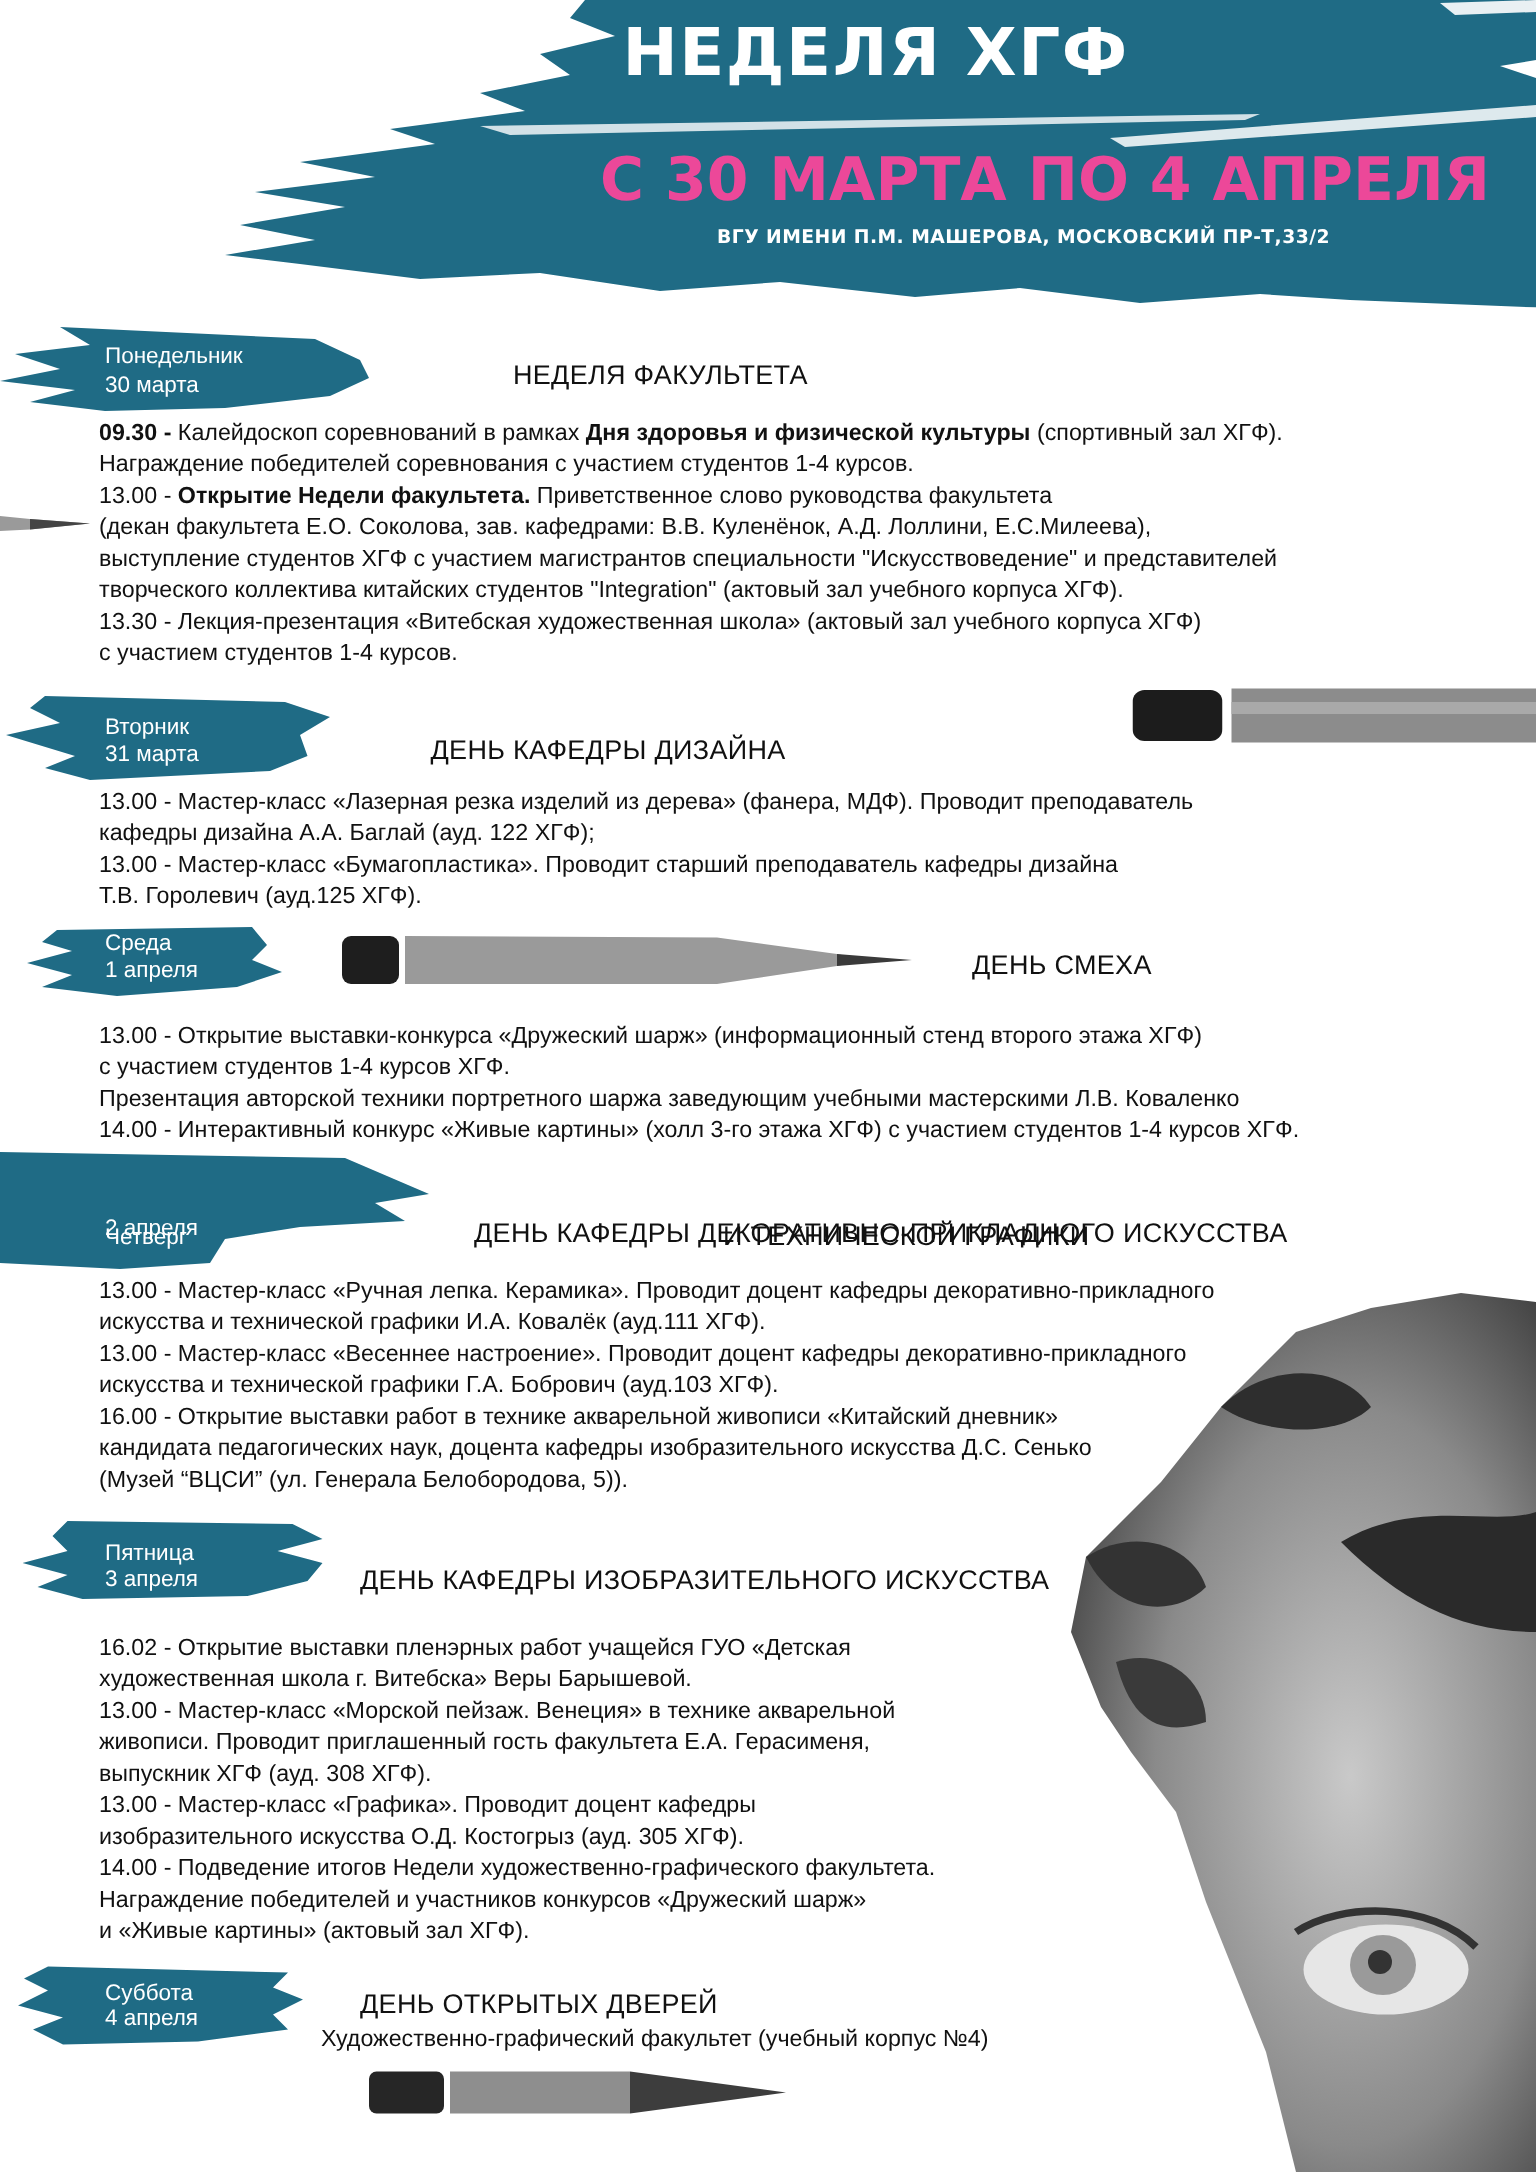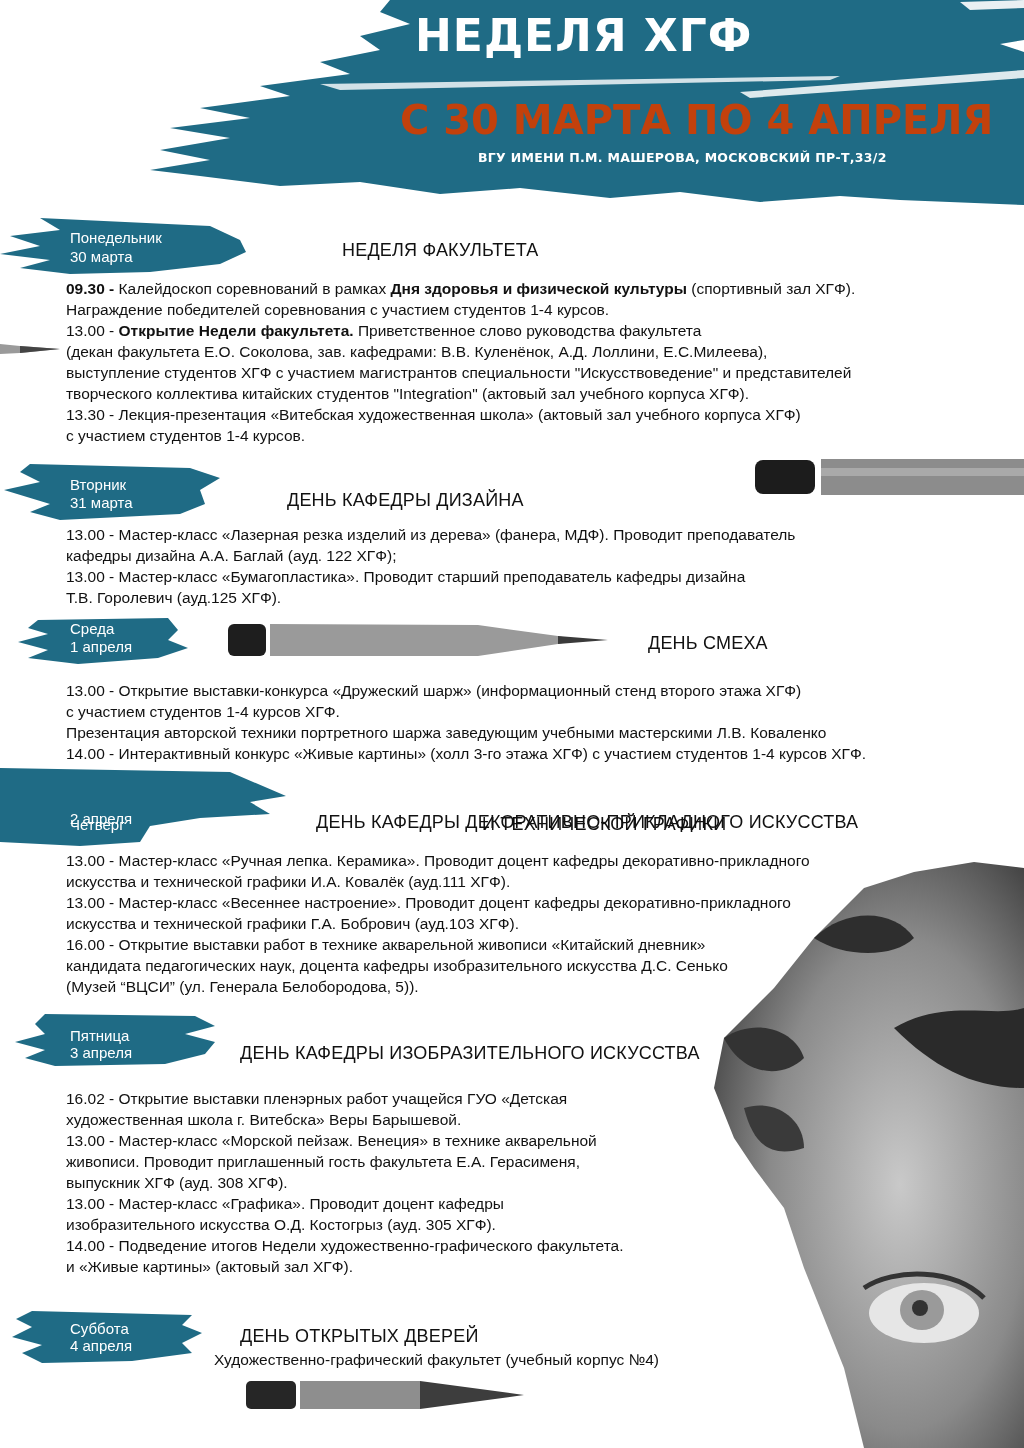--- a/index.html
+++ b/index.html
@@ -11,21 +11,21 @@
   .abs { position: absolute; }
   
   .hdr-brush { left: 140px; top: 0; width: 884px; height: 205px; }
   .hdr-title {
     left: 415px; top: 14px; width: 600px;
     color: #fff; font-weight: bold; font-size: 44px; letter-spacing: 1px;
     font-family: "DejaVu Sans", sans-serif; line-height: 1;
   }
   .hdr-dates {
     left: 400px; top: 100px; width: 620px;
-    color: #c2410c; font-weight: bold; font-size: 40px;
+    color: #ec4899; font-weight: bold; font-size: 40px;
     font-family: "DejaVu Sans", sans-serif; line-height: 1;
   }
   .hdr-addr {
     left: 478px; top: 150px; width: 520px;
     color: #fff; font-weight: bold; font-size: 12.5px;
     font-family: "DejaVu Sans", sans-serif; letter-spacing: 0.3px;
   }
   
   .day-badge { position: absolute; padding-left: 32px; }
   .day-badge svg { position: absolute; left: 0; top: 0; }
@@ -176,20 +176,21 @@
 <div class="day-title" style="left:240px;top:1043px;">ДЕНЬ КАФЕДРЫ ИЗОБРАЗИТЕЛЬНОГО ИСКУССТВА</div>
 <div class="events" style="left:66px;top:1088px;">
   <div>16.02 - Открытие выставки пленэрных работ учащейся ГУО «Детская</div>
   <div>художественная школа г. Витебска» Веры Барышевой.</div>
   <div>13.00 - Мастер-класс «Морской пейзаж. Венеция» в технике акварельной</div>
   <div>живописи. Проводит приглашенный гость факультета Е.А. Герасименя,</div>
   <div>выпускник ХГФ (ауд. 308 ХГФ).</div>
   <div>13.00 - Мастер-класс «Графика». Проводит доцент кафедры</div>
   <div>изобразительного искусства О.Д. Костогрыз (ауд. 305 ХГФ).</div>
   <div>14.00 - Подведение итогов Недели художественно-графического факультета.</div>
+  <div>Награждение победителей и участников конкурсов «Дружеский шарж»</div>
   <div>и «Живые картины» (актовый зал ХГФ).</div>
 </div>
 
 <div class="day-badge" style="left:12px;top:1307px;width:190px;height:58px;">
   <svg width="190" height="58" viewBox="0 0 190 58">
     <path d="M20 4 L180 8 L170 18 L190 26 L170 36 L180 46 L120 54 L30 56 L10 46 L30 38 L0 30 L20 20 L4 12 Z" fill="#1f6b85"></path>
   </svg>
   <div class="day-label" style="left:58px;top:13px;">Суббота</div>
   <div class="day-label" style="left:58px;top:30px;">4 апреля</div>
 </div>

